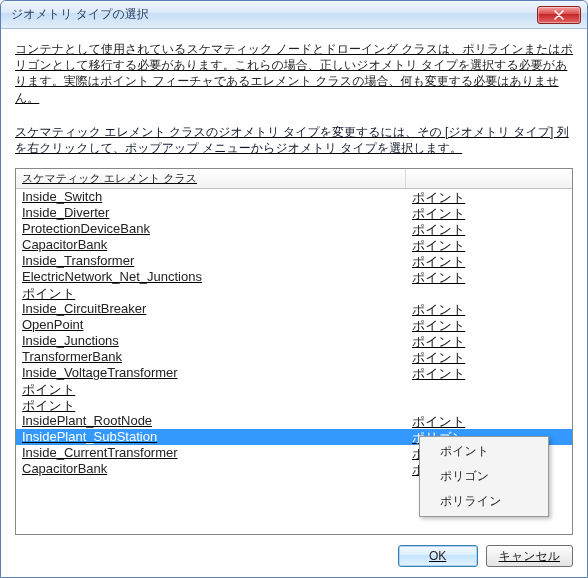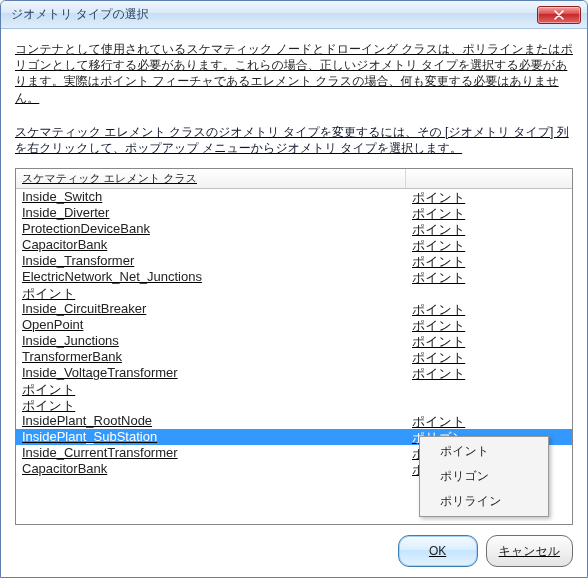--- a/index.html
+++ b/index.html
@@ -136,23 +136,23 @@
     cursor: pointer;
   }
   .button-row {
     display: flex;
     justify-content: flex-end;
     gap: 8px;
     padding-top: 10px;
   }
   .btn {
     min-width: 80px;
-    height: 32px;
+    height: 22px;
     border: 1px solid #707070;
-    border-radius: 11px;
+    border-radius: 3px;
     background: linear-gradient(to bottom,#fdfdfd,#e4e4e4);
     font-size: 12px;
     color: #222;
     display: inline-flex;
     align-items: center;
     justify-content: center;
     cursor: pointer;
     padding: 0 12px;
   }
   .btn.default {

